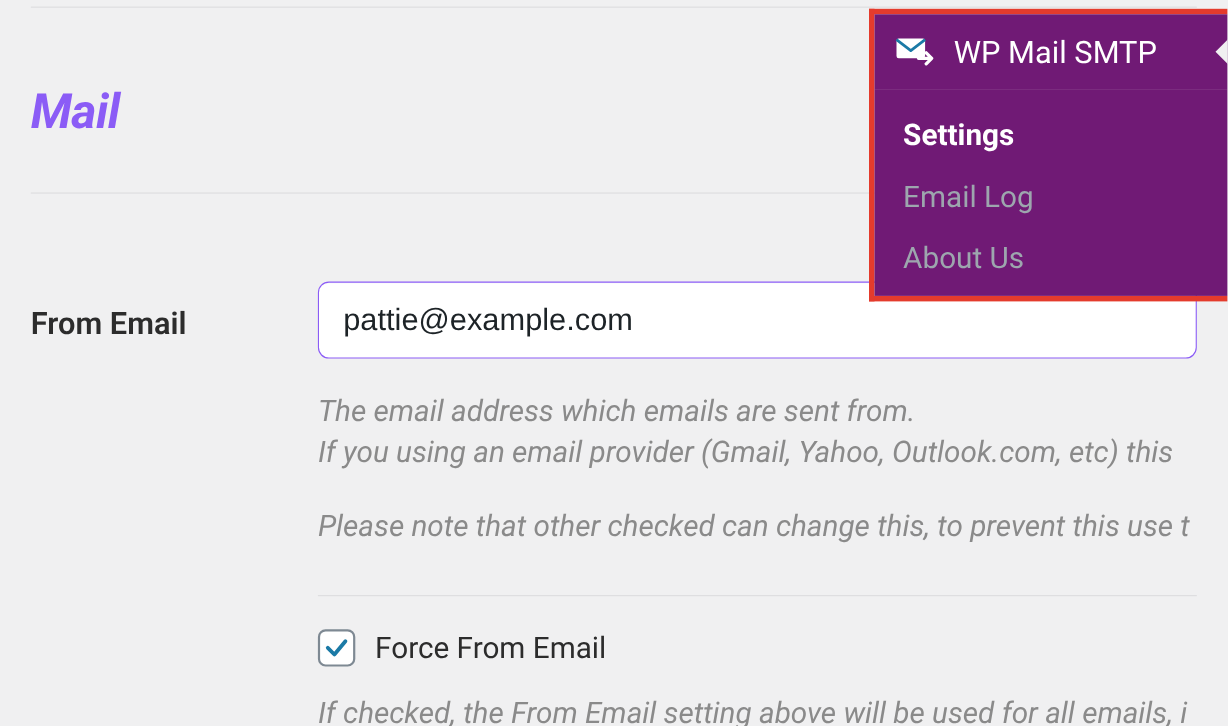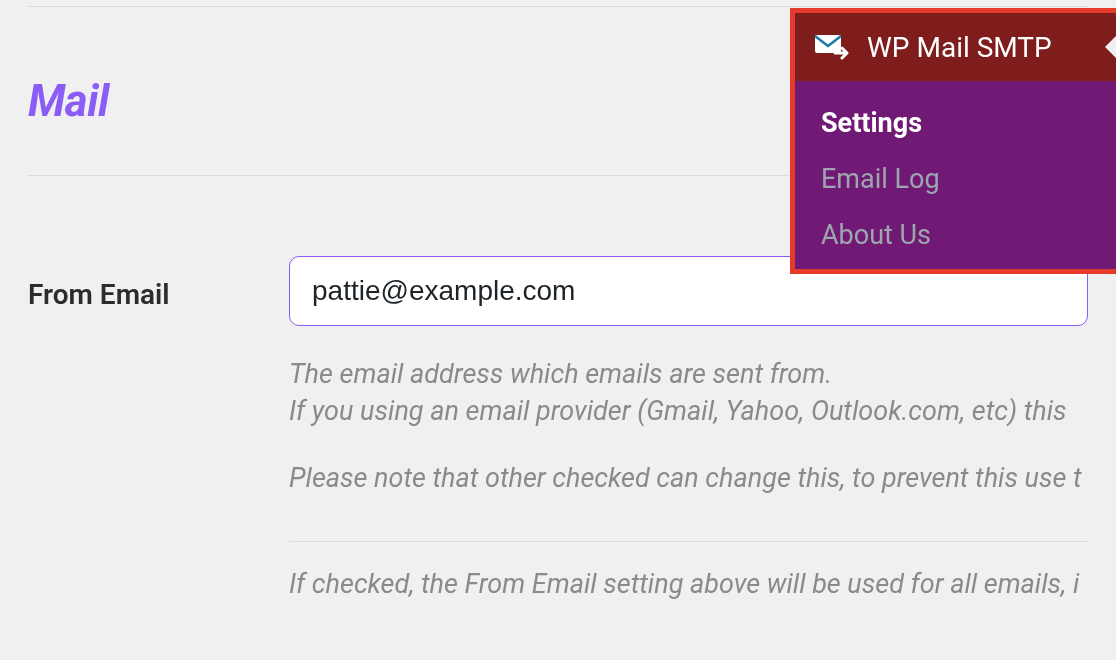--- a/index.html
+++ b/index.html
@@ -106,21 +106,21 @@
       width: 326px;
       border: 5px solid #e43b2c;
       border-right: none;
       font-family: -apple-system, BlinkMacSystemFont, "Segoe UI", Roboto, Arial, sans-serif;
       box-shadow: 0 0 0 0 rgba(0,0,0,0);
     }
     .flyout-header {
       position: relative;
       display: flex;
       align-items: center;
-      background: #7f1d1d;
+      background: #701a75;
       color: #ffffff;
       padding: 16px 18px;
       font-size: 28px;
       font-weight: 400;
     }
     .flyout-header .icon {
       width: 36px;
       height: 36px;
       margin-right: 18px;
       flex-shrink: 0;
@@ -168,20 +168,28 @@
       <div class="help-text">
         <span>The email address which emails are sent from.</span><br>
         <span>If you using an email provider (Gmail, Yahoo, Outlook.com, etc) this </span>
       </div>
       <div class="help-text">
         <span>Please note that other checked can change this, to prevent this use t</span>
       </div>
 
       <div class="under-divider"></div>
 
+      <div class="checkbox-row">
+        <div class="checkbox">
+          <svg viewBox="0 0 24 24">
+            <path d="M4 12 L10 18 L20 6" fill="none" stroke="#1b7aa6" stroke-width="3.5" stroke-linecap="round" stroke-linejoin="round"></path>
+          </svg>
+        </div>
+        <span class="checkbox-label">Force From Email</span>
+      </div>
 
       <div class="help-text" style="margin-top:24px;">
         <span>If checked, the From Email setting above will be used for all emails, i</span>
       </div>
     </div>
   </div>
 
   <div class="flyout">
     <div class="flyout-header">
       <span class="icon">

